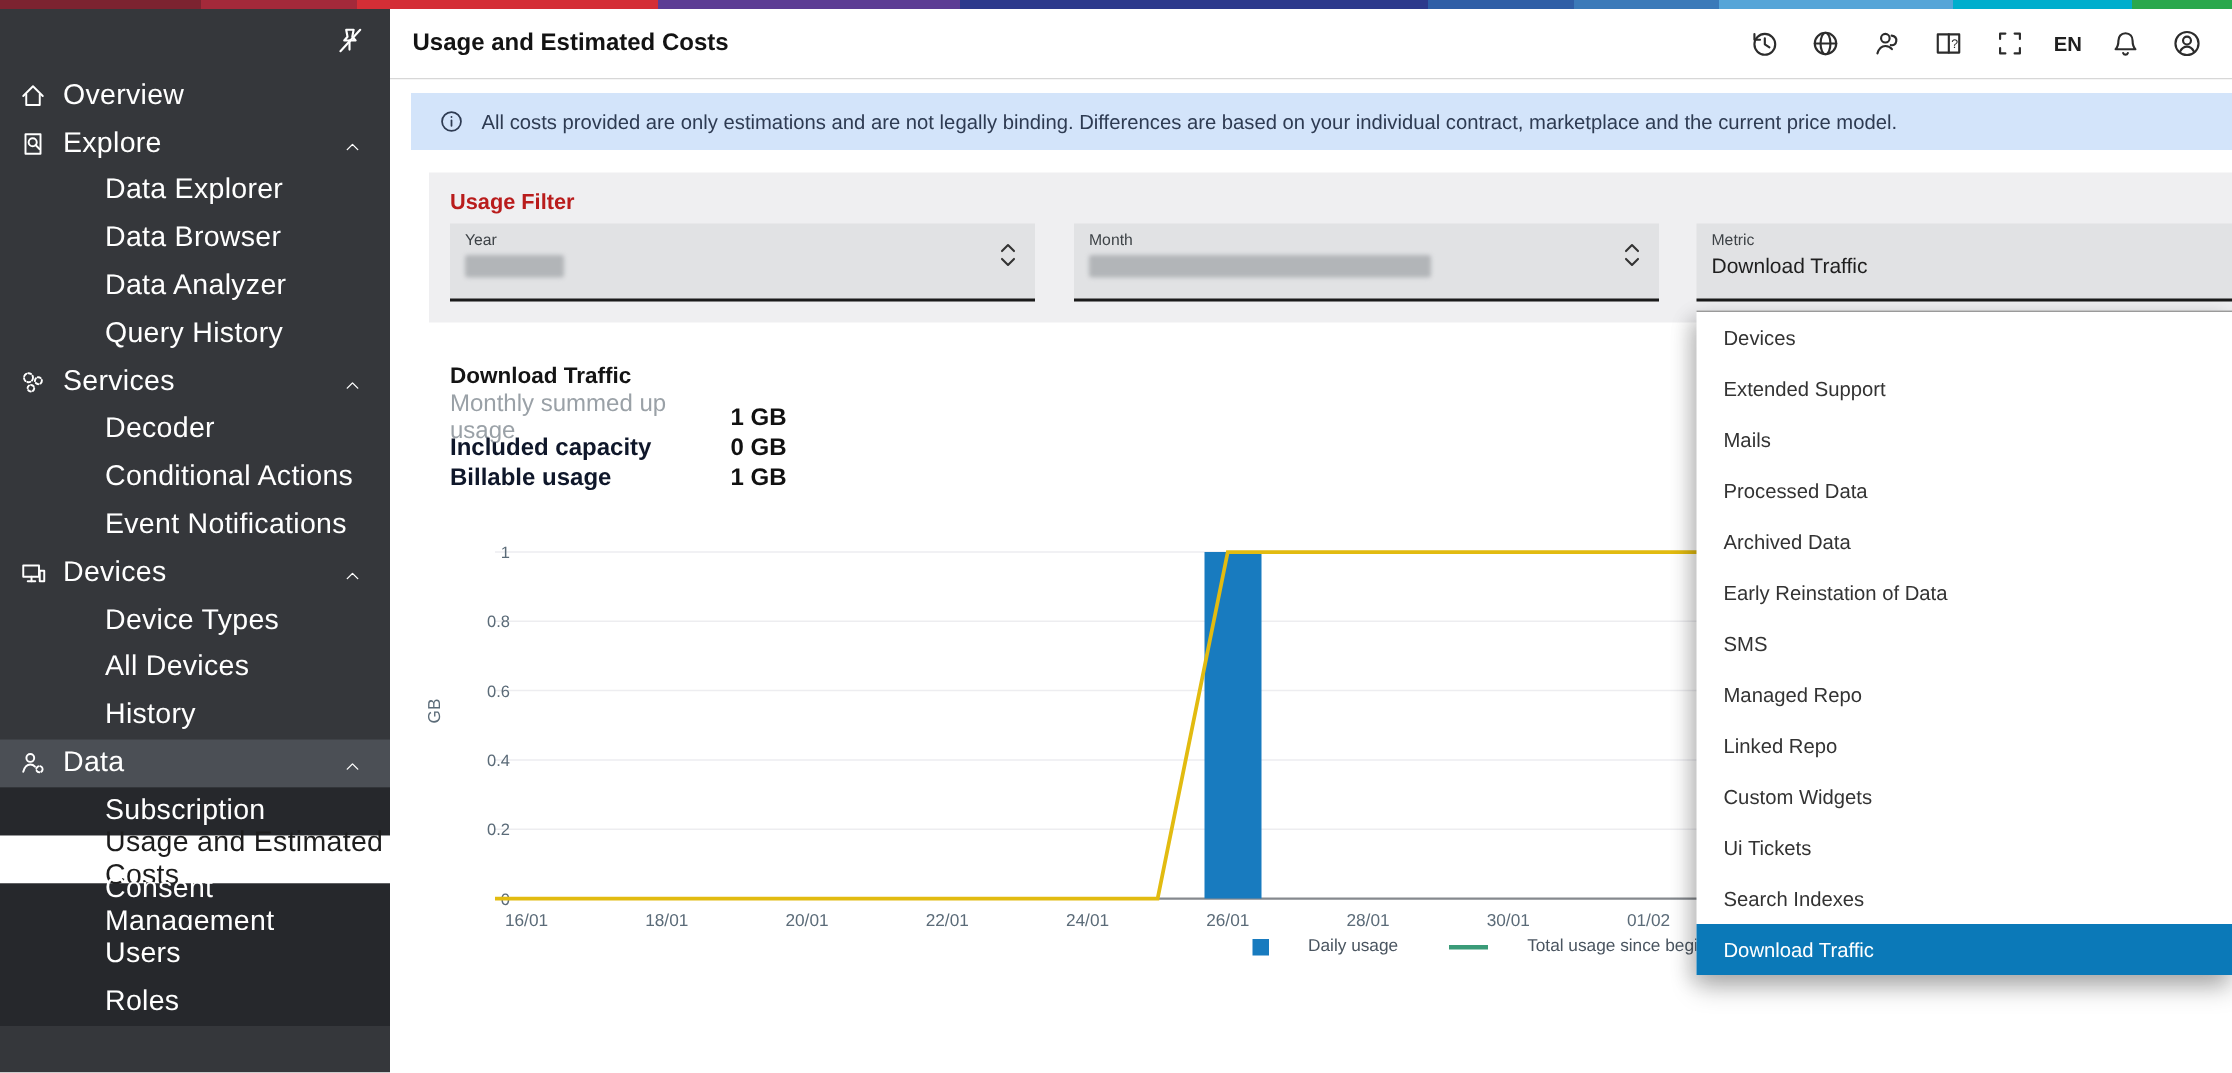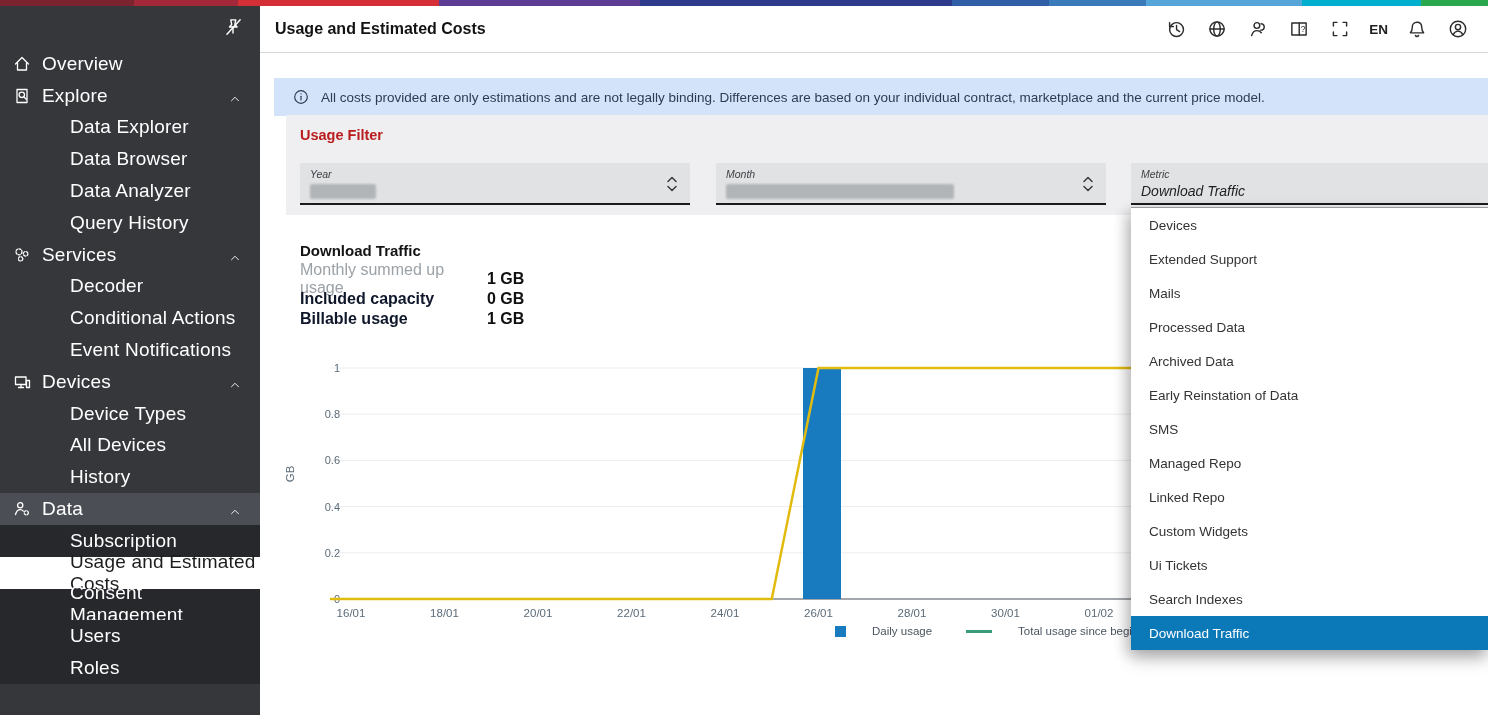--- a/index.html
+++ b/index.html
@@ -34,28 +34,28 @@
   .header { position:absolute; left:260px; top:6px; width:1228px; height:47px; background:#fff; border-bottom:1px solid #d7d7d7; display:flex; align-items:center; }
   .page-title { font-size:16px; font-weight:700; color:#131313; padding-left:15px; }
   .header-actions { margin-left:auto; display:flex; align-items:center; gap:17px; padding-right:18px; }
   .hbtn { width:24px; height:24px; color:#2c2c2c; cursor:pointer; display:flex; align-items:center; justify-content:center; }
   .hbtn svg { width:22px; height:22px; }
   .lang { font-size:13.5px; font-weight:600; color:#202020; cursor:pointer; }
 
   
   .main { position:absolute; left:260px; top:53px; width:1228px; height:662px; background:#fff; }
 
-  .banner { position:absolute; left:14px; top:9px; width:1214px; height:38px; background:#d3e4fa; display:flex; align-items:center; gap:11px; padding-left:18px;margin-top:16px; }
+  .banner { position:absolute; left:14px; top:9px; width:1214px; height:38px; background:#d3e4fa; display:flex; align-items:center; gap:11px; padding-left:18px; }
   .banner .icon { width:18px; height:18px; color:#2e3b52; flex:none; }
   .banner-text { font-size:13.5px; color:#2e3b52; }
 
   .filter-panel { position:absolute; left:26px; top:62px; width:1202px; height:100px; background:#efeff1; }
   .filter-title { position:absolute; left:14px; top:12px; font-size:14.5px; font-weight:700; color:#b91c1c; }
 
-  .select { position:absolute; top:48px; height:42px; background:#e1e2e4; border-bottom:2px solid #1b1b1b; cursor:pointer;font-style:italic; }
+  .select { position:absolute; top:34px; height:52px; background:#e1e2e4; border-bottom:2px solid #1b1b1b; cursor:pointer; }
   .select .slabel { position:absolute; left:10px; top:5px; font-size:10.5px; color:#3d4246; }
   .select .svalue { position:absolute; left:10px; top:20px; font-size:14px; color:#1f1f1f; }
   .select .spinner { position:absolute; right:10px; top:10px; width:16px; height:22px; color:#333; }
   .redacted { position:absolute; left:10px; top:21px; height:15px; background:#b2b5b8; border-radius:2px; filter:blur(1.3px); }
   .sel-year  { left:14px;  width:390px; }
   .sel-month { left:430px; width:390px; }
   .sel-metric{ left:845px; width:357px; }
 
   
   .dropdown { position:absolute; left:871px; top:154px; width:357px; background:#fff; z-index:10;

